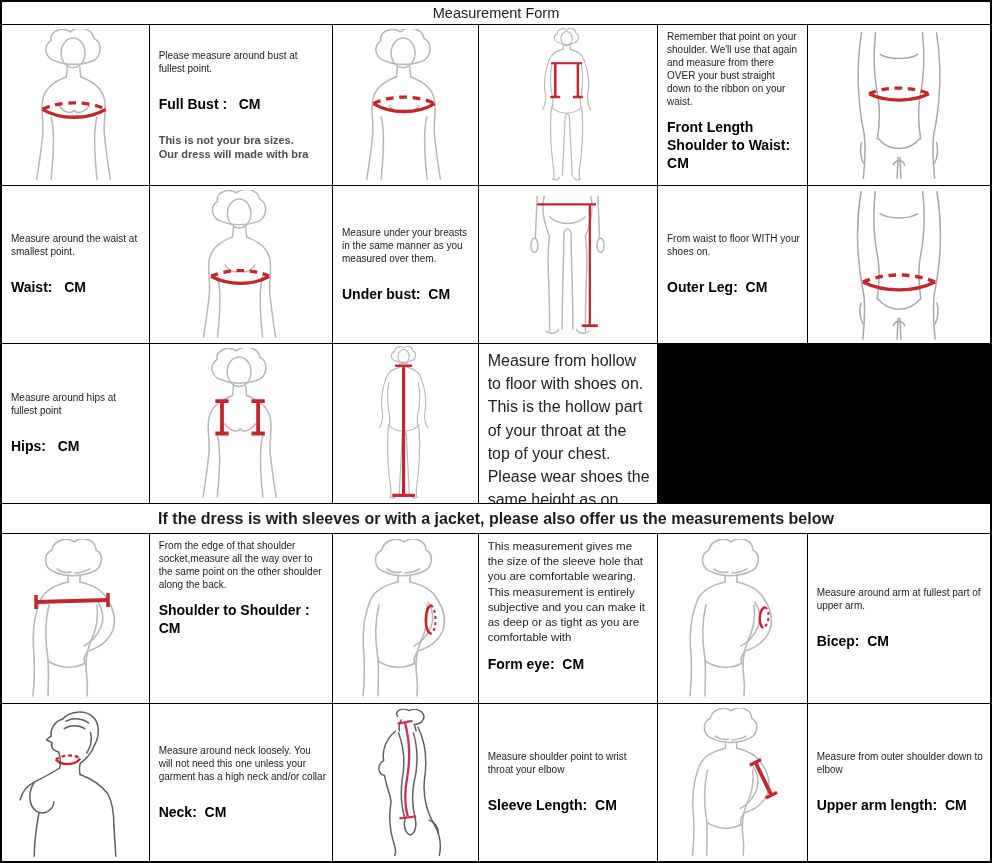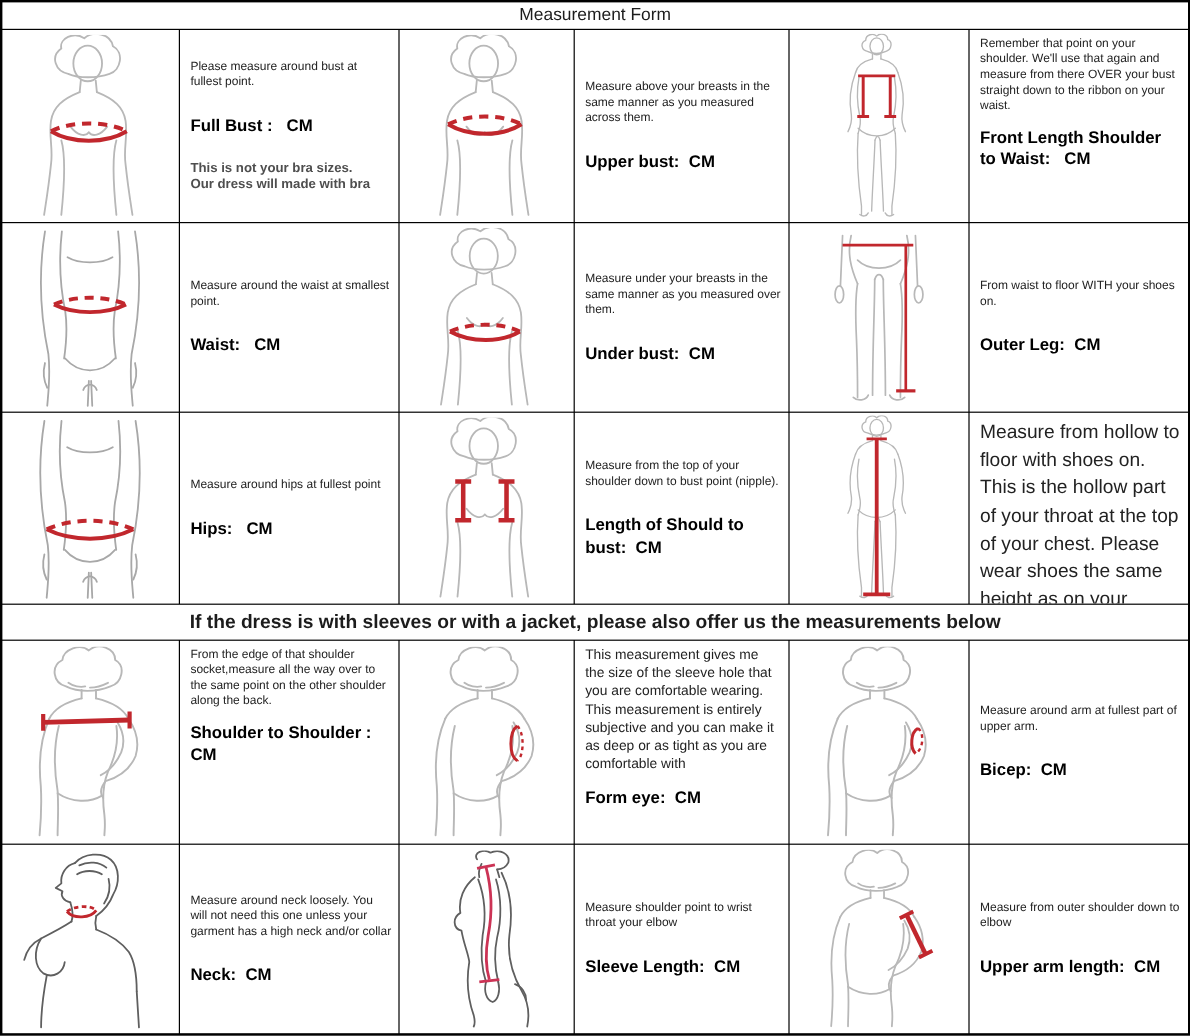--- a/index.html
+++ b/index.html
@@ -141,24 +141,20 @@
     </div>
     <div class="cell fig">
       <svg viewBox="0 0 140 160" width="140" height="153" style="color:#b8b8b8">
         <use href="#sym-woman-top"></use>
         <g>
           <path class="red" stroke-width="3.5" stroke-dasharray="8 6" d="M37,78 C55,69 83,69 101,78"></path>
           <path class="red" stroke-width="3.5" d="M37,78 C55,89 83,89 101,78"></path>
         </g>
       </svg>
     </div>
-    <div class="cell txt">
-      <p class="desc">Measure above your breasts in the same manner as you measured across them.</p>
-      <p class="label">Upper bust:  CM</p>
-    </div>
     <div class="cell fig">
       <svg viewBox="0 0 140 220" width="100" height="155" style="color:#b8b8b8">
         <use href="#sym-full-body"></use>
         <g>
           <path class="red" stroke-width="3" d="M46,50 L90,50"></path>
           <path class="red" stroke-width="3.5" d="M52,50 L52,98 M84,50 L84,98"></path>
           <path class="red" stroke-width="3.5" d="M45,98 L59,98 M77,98 L91,98"></path>
         </g>
       </svg>
     </div>
@@ -223,24 +219,20 @@
     </div>
     <div class="cell fig">
       <svg viewBox="0 0 140 160" width="140" height="152" style="color:#b8b8b8">
         <use href="#sym-woman-top"></use>
         <g>
           <path class="red" stroke-width="4" d="M50,56 L50,90 M88,56 L88,90"></path>
           <path class="red" stroke-width="4" d="M43,56 L57,56 M43,90 L57,90 M81,56 L95,56 M81,90 L95,90"></path>
         </g>
       </svg>
     </div>
-    <div class="cell txt">
-      <p class="desc">Measure from the top of your shoulder down to bust point (nipple).</p>
-      <p class="label">Length of Should to bust:  CM</p>
-    </div>
     <div class="cell fig">
       <svg viewBox="0 0 140 220" width="100" height="155" style="color:#b8b8b8">
         <use href="#sym-full-body"></use>
         <g>
           <path class="red" stroke-width="3.5" d="M56,28 L80,28"></path>
           <path class="red" stroke-width="4.5" d="M68,28 L68,212"></path>
           <path class="red" stroke-width="4.5" d="M52,212 L84,212"></path>
         </g>
       </svg>
     </div>

